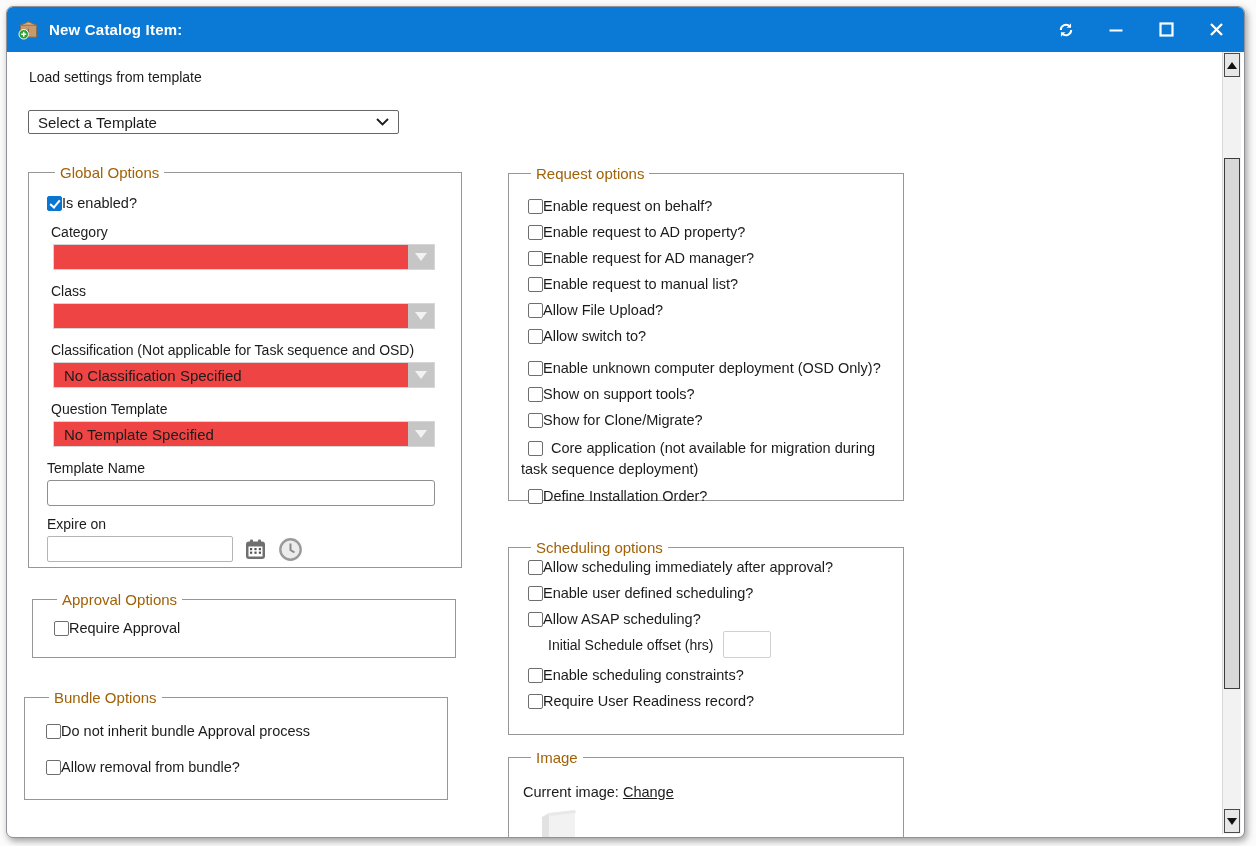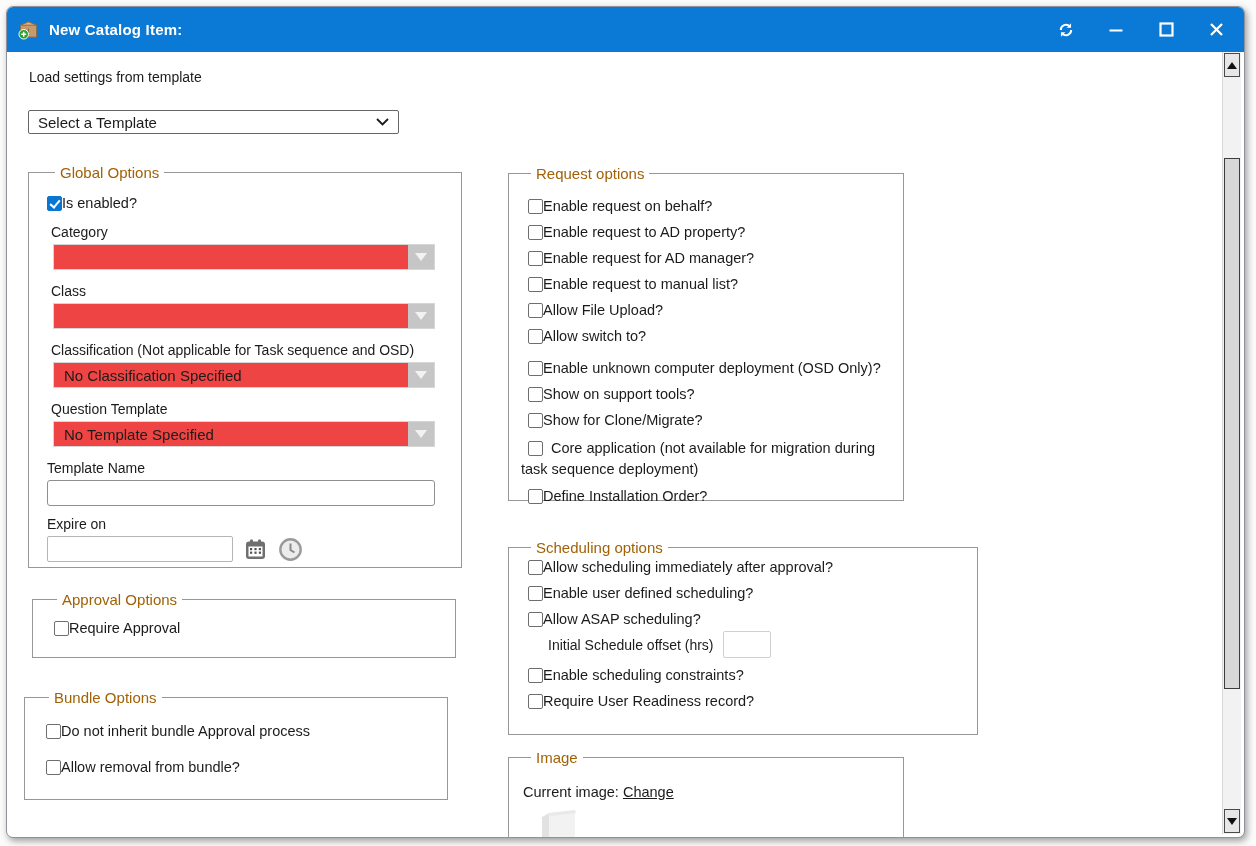--- a/index.html
+++ b/index.html
@@ -55,21 +55,21 @@
   }
   
   fieldset {
     position:absolute; border:1px solid #979797; background:#fff; font-size:14.5px;
   }
   legend { font-size:15px; padding:0 5px; margin-left:10px; color:#a16207; }
   .fs-global   { left:21px;  top:157px; width:431px; height:404px; padding:0 26px 0 16px; }
   .fs-approval { left:25px;  top:584px; width:424px; height:67px;  padding:0 14px; }
   .fs-bundle   { left:17px;  top:682px; width:424px; height:111px; padding:0 14px; }
   .fs-request  { left:501px; top:158px; width:396px; height:336px; padding:0 12px; }
-  .fs-sched    { left:501px; top:532px; width:470px; height:196px; padding:0 12px; }
+  .fs-sched    { left:501px; top:532px; width:396px; height:196px; padding:0 12px; }
   .fs-image    { left:501px; top:742px; width:396px; height:150px; padding:0 12px; }
   
   .cbrow { display:flex; align-items:center; gap:0; margin:0 0 10px 7px; line-height:16px; }
   .cb {
     width:15px; height:15px; min-width:15px;
     border:1px solid #6e6e6e; border-radius:2px; background:#fff; position:relative;
     cursor:pointer;
   }
   .cb.checked { background:#0b76d1; border-color:#0b76d1; }
   .cb.checked::after {

